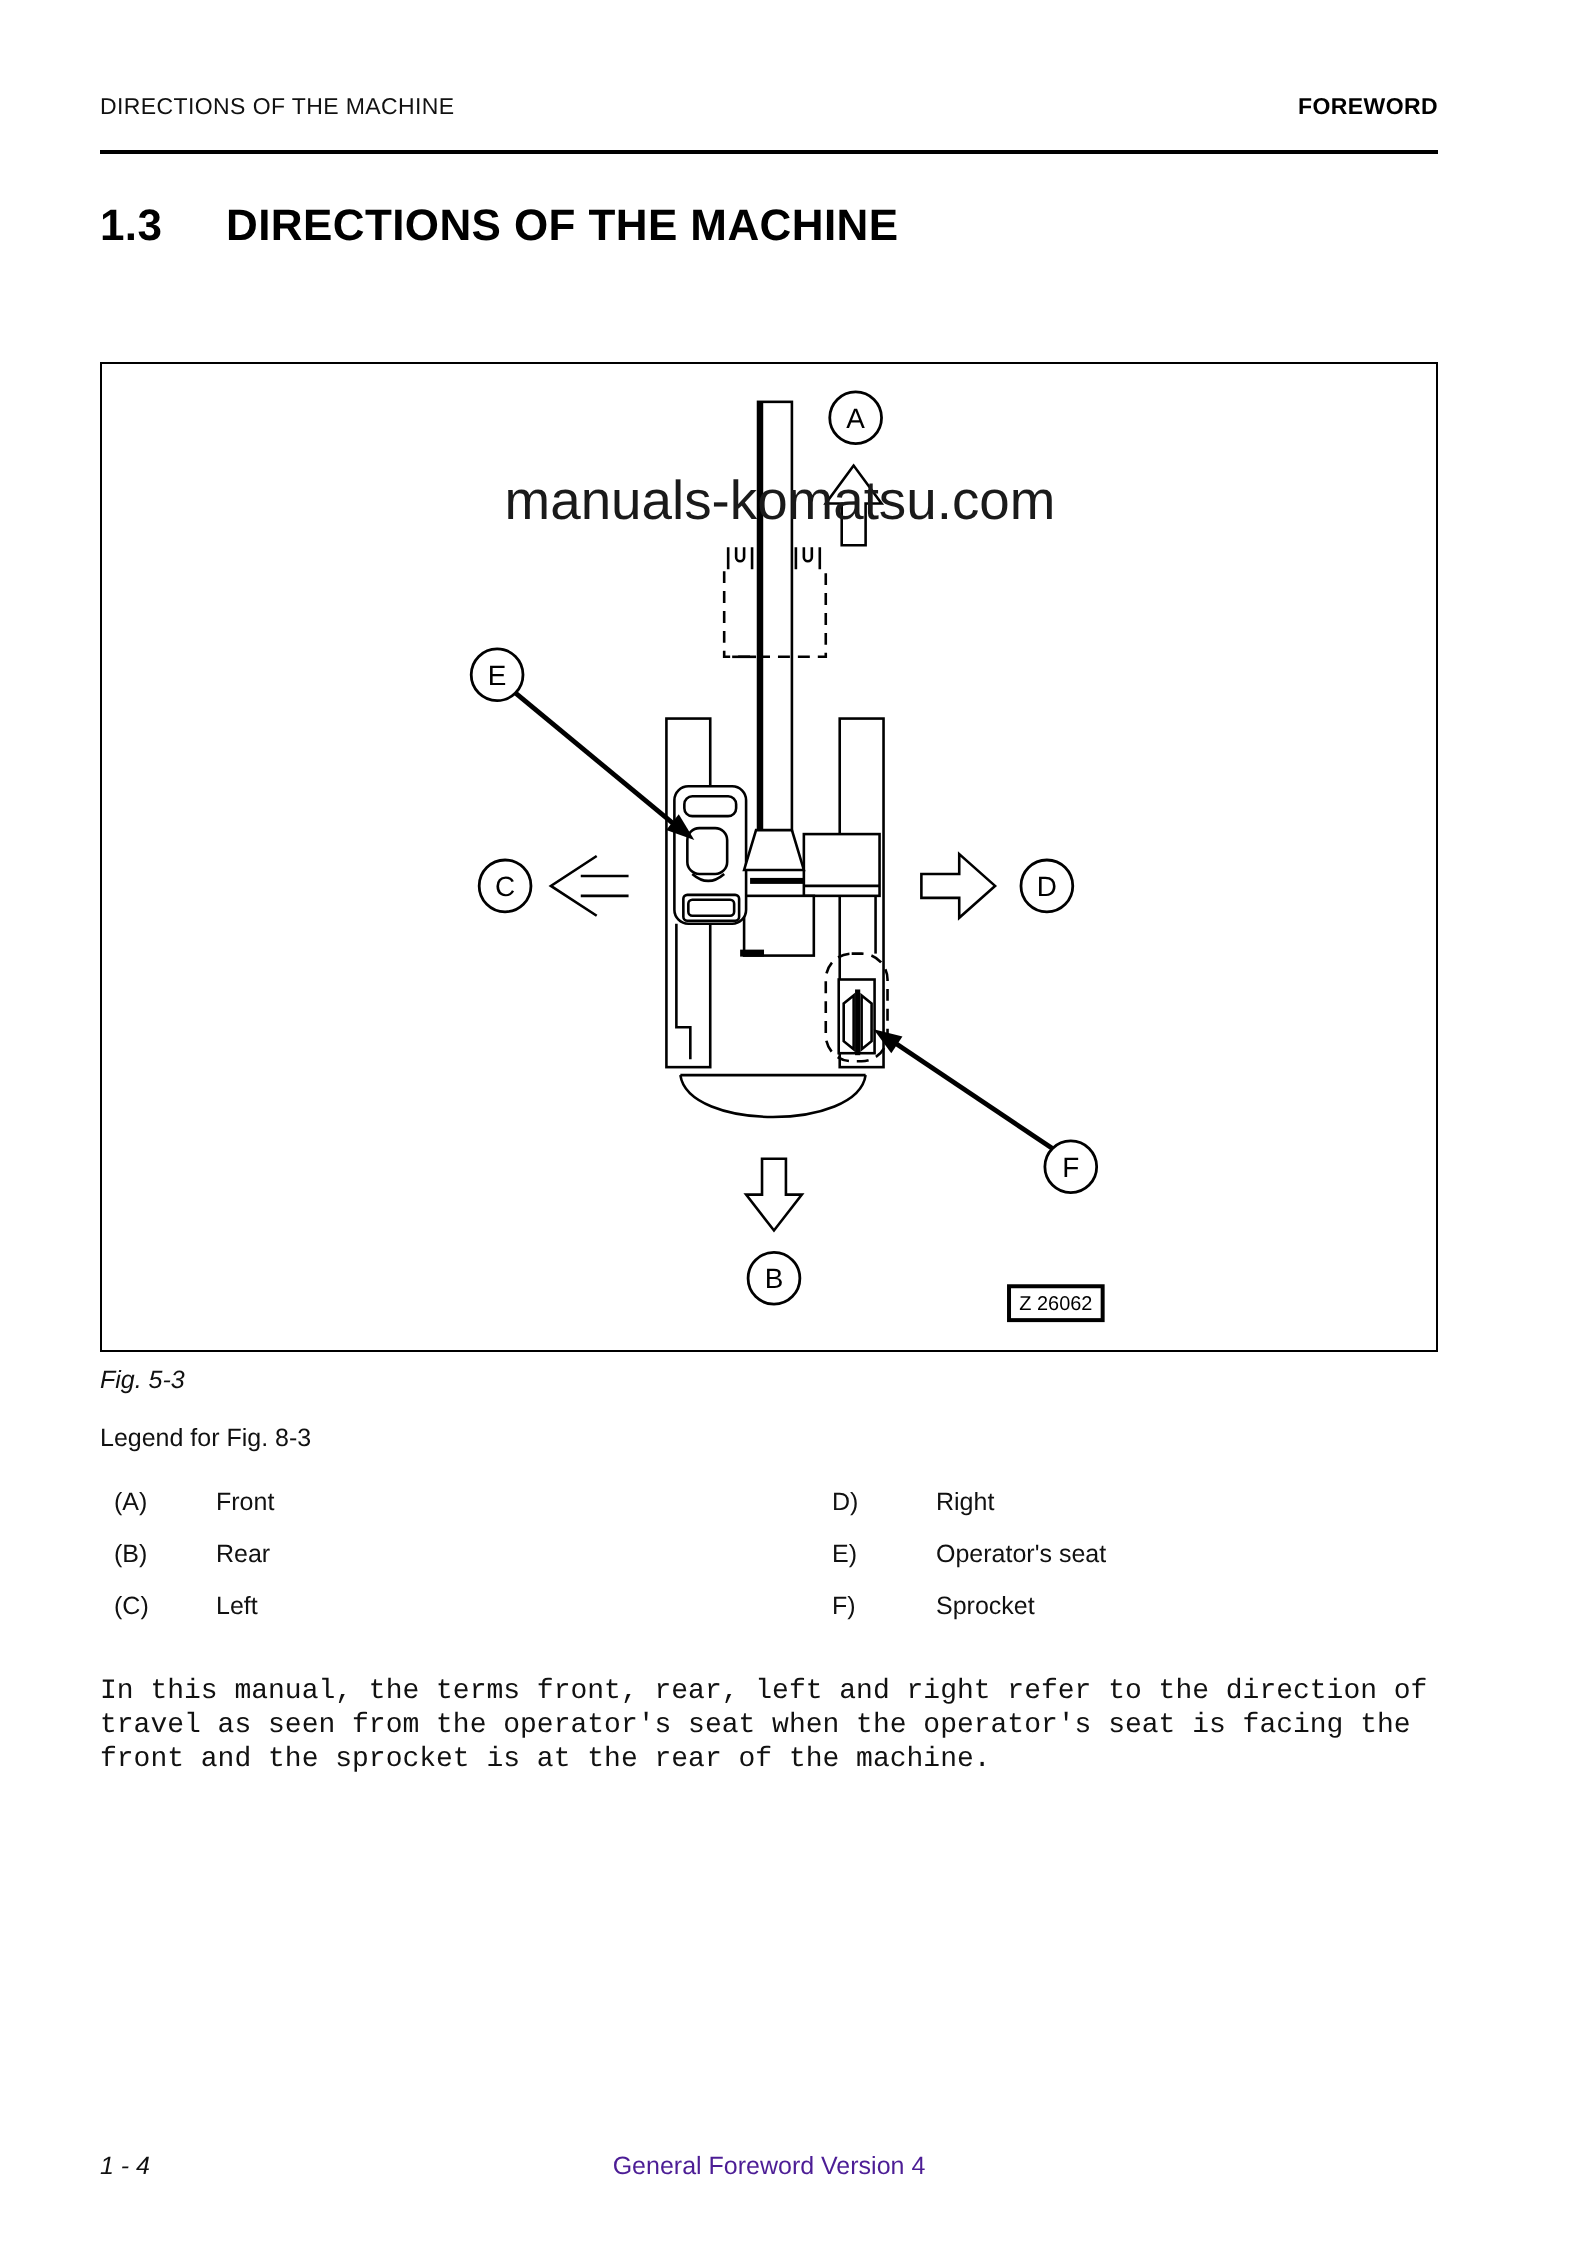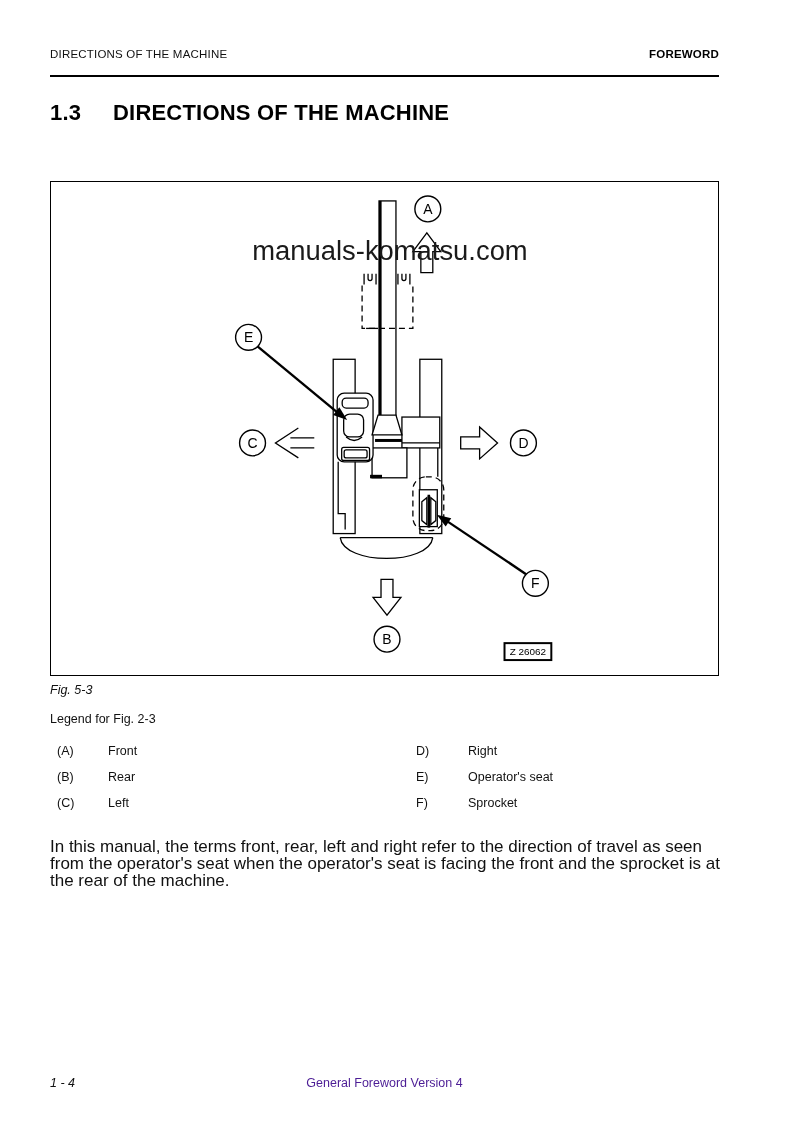--- a/index.html
+++ b/index.html
@@ -47,21 +47,21 @@
     font-size:12.5px; color:#111;
   }
   .legend .row { position:absolute; left:0; width:100%; height:20px; }
   .legend .r0 { top:0; } .legend .r1 { top:26px; } .legend .r2 { top:52px; }
   .legend .lab1 { position:absolute; left:7px; }
   .legend .txt1 { position:absolute; left:58px; }
   .legend .lab2 { position:absolute; left:366px; }
   .legend .txt2 { position:absolute; left:418px; }
   .paras {
     position:absolute; left:50px; top:838px; width:676px;
-    font-size:17px; line-height:17px; color:#111;
+    font-size:14px; line-height:17px; color:#111;font-family:Liberation Mono, monospace;
   }
   .paras p + p { margin-top:11px; }
   .footer-page {
     position:absolute; left:50px; top:1076px; font-size:12.5px; color:#111;font-style:italic;
   }
   .footer-center {
     position:absolute; left:50px; top:1076px; width:669px;
     text-align:center; font-size:12.5px; color:#4c1d95;
   }
   
@@ -188,21 +188,21 @@
       </g>
 
       <g>
         <rect x="455" y="463" width="47" height="17" fill="#fff" stroke="#000" stroke-width="2"></rect>
         <text class="zlabel" x="478.5" y="475">Z 26062</text>
       </g>
     </svg>
   </div>
 
   <div class="fig-caption">Fig. 5-3</div>
-  <div class="legend-heading">Legend for Fig. 2-3</div>
+  <div class="legend-heading">Legend for Fig. 8-3</div>
 
   <div class="legend">
     <div class="row r0">
       <span class="lab1">(A)</span>
       <span class="txt1">Front</span>
       <span class="lab2">D)</span>
       <span class="txt2">Right</span>
     </div>
     <div class="row r1">
       <span class="lab1">(B)</span>

